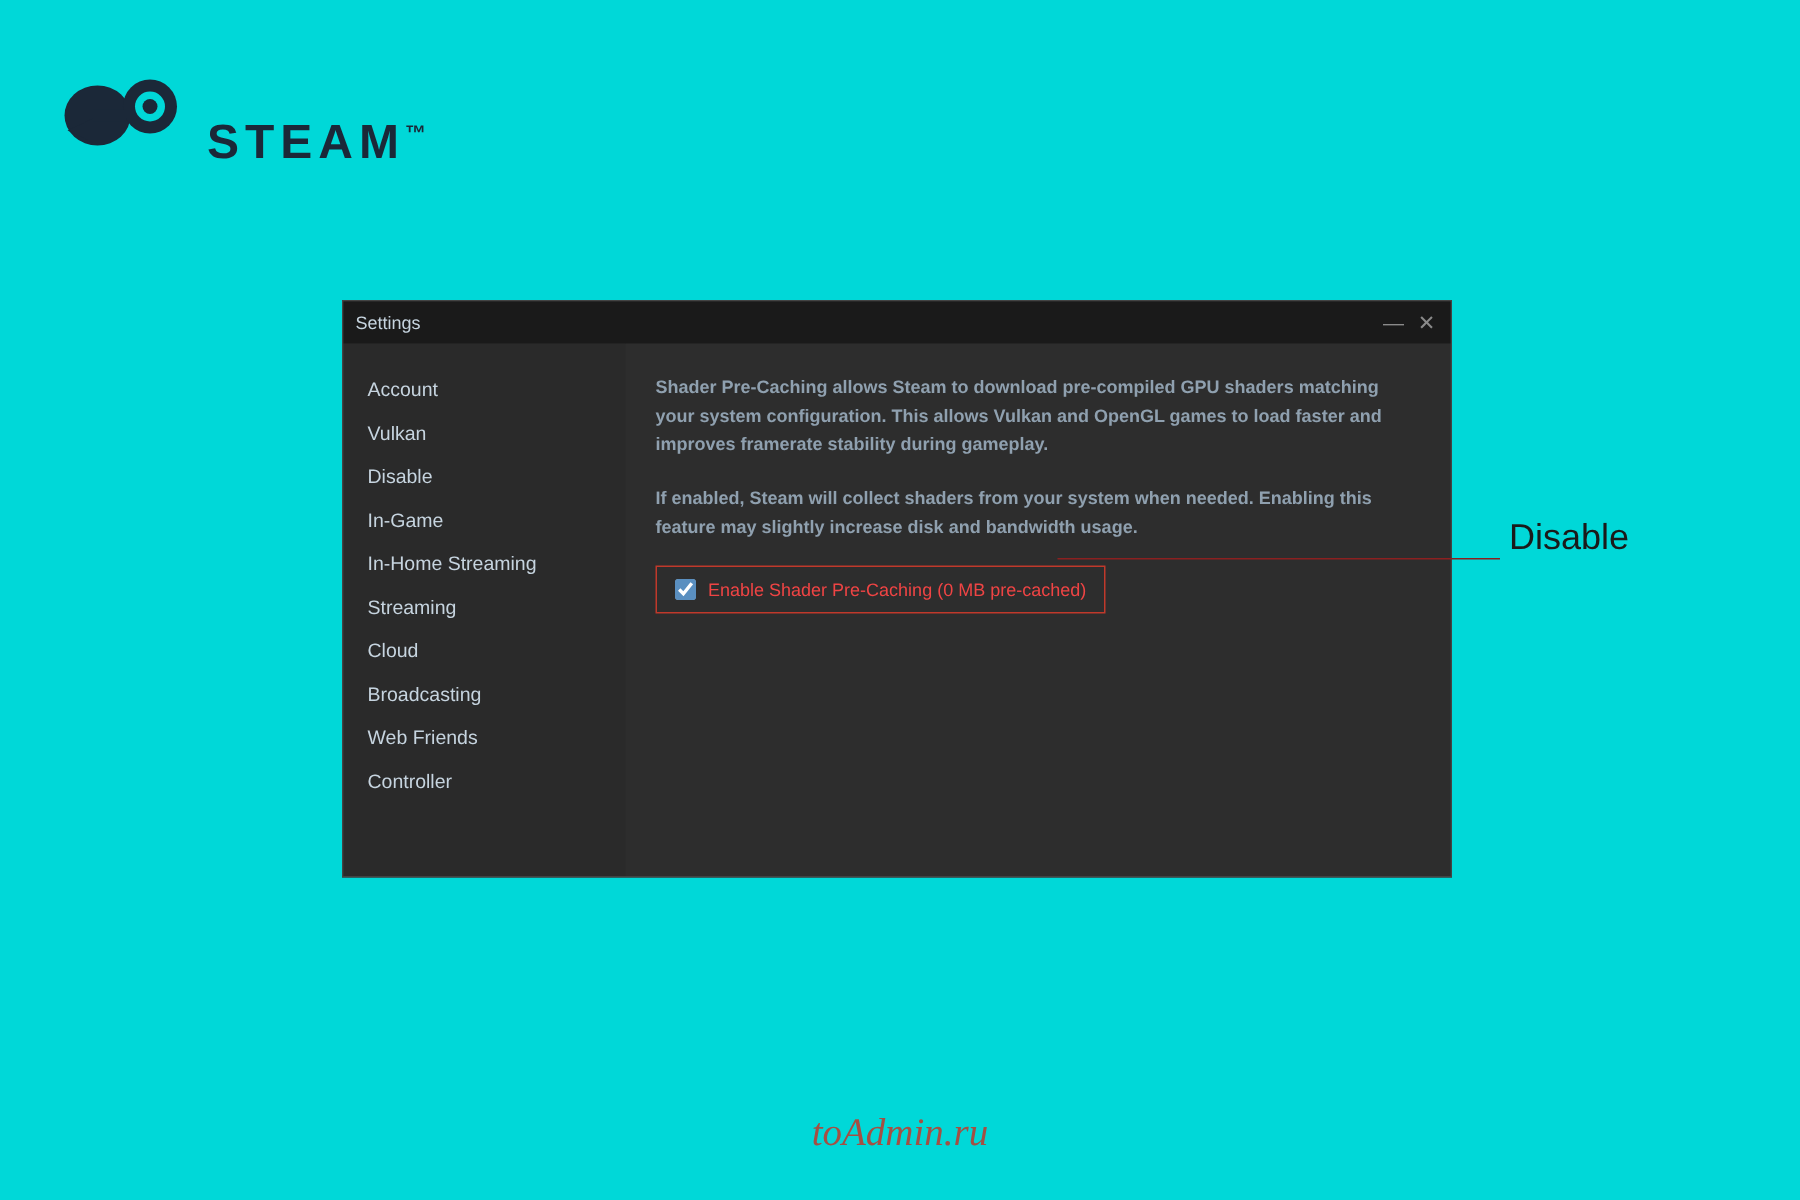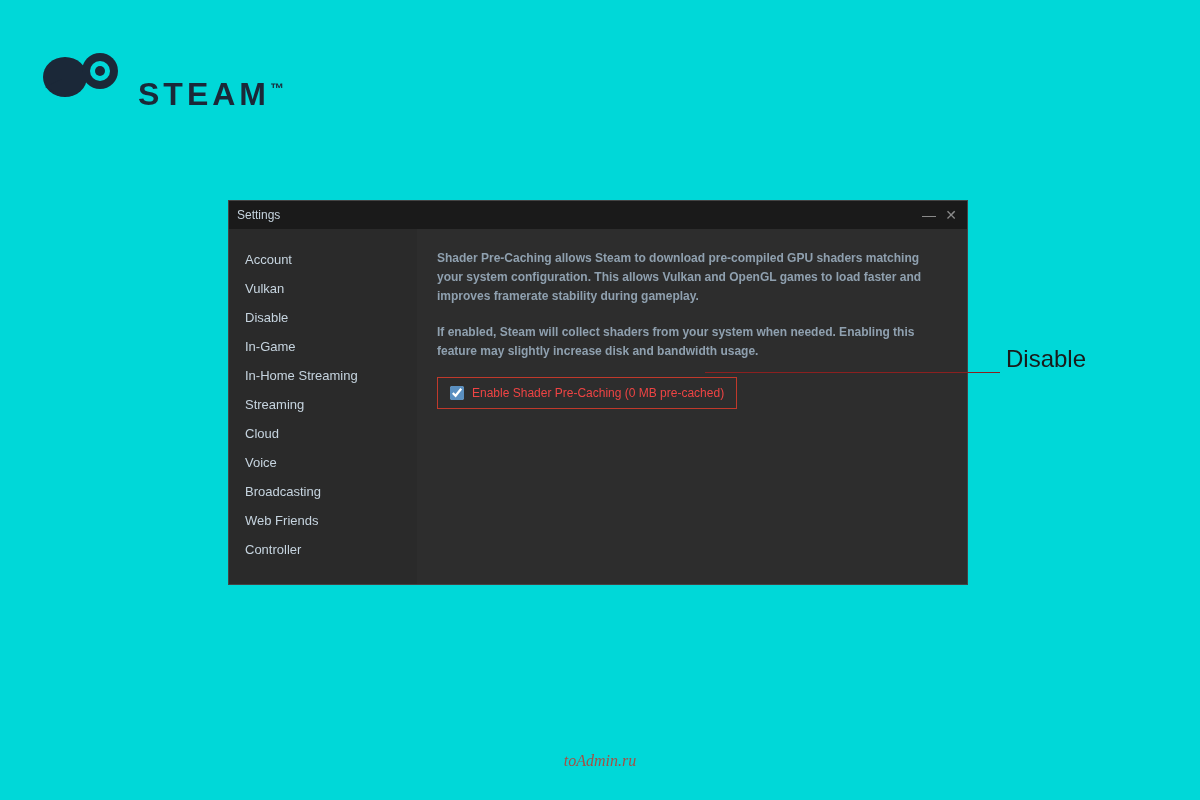--- a/index.html
+++ b/index.html
@@ -173,21 +173,21 @@
       margin-left: 6px;
     }
 
     
     .watermark {
       position: absolute;
       bottom: 30px;
       left: 50%;
       transform: translateX(-50%);
       color: #c0392b;
-      font-size: 16px;
+      font-size: 26px;
       font-style: italic;
       font-family: Georgia, serif;
       opacity: 0.85;
     }
   </style>
 </head>
 <body>
 
 <div class="steam-logo">
   <svg class="steam-logo-icon" viewBox="0 0 90 55" xmlns="http://www.w3.org/2000/svg">
@@ -223,21 +223,20 @@
   <div class="window-body">
 
     <div class="sidebar">
       <div class="sidebar-item">Account</div>
       <div class="sidebar-item">Vulkan</div>
       <div class="sidebar-item">Disable</div>
       <div class="sidebar-item">In-Game</div>
       <div class="sidebar-item">In-Home Streaming</div>
       <div class="sidebar-item">Streaming</div>
       <div class="sidebar-item">Cloud</div>
-      <div class="sidebar-item">Voice</div>
       <div class="sidebar-item">Broadcasting</div>
       <div class="sidebar-item">Web Friends</div>
       <div class="sidebar-item">Controller</div>
 
     </div>
 
     <div class="content-area">
       <p class="description-text">Shader Pre-Caching allows Steam to download pre-compiled GPU shaders matching your system configuration. This allows Vulkan and OpenGL games to load faster and improves framerate stability during gameplay.</p>
       <p class="description-text">If enabled, Steam will collect shaders from your system when needed. Enabling this feature may slightly increase disk and bandwidth usage.</p>
 

